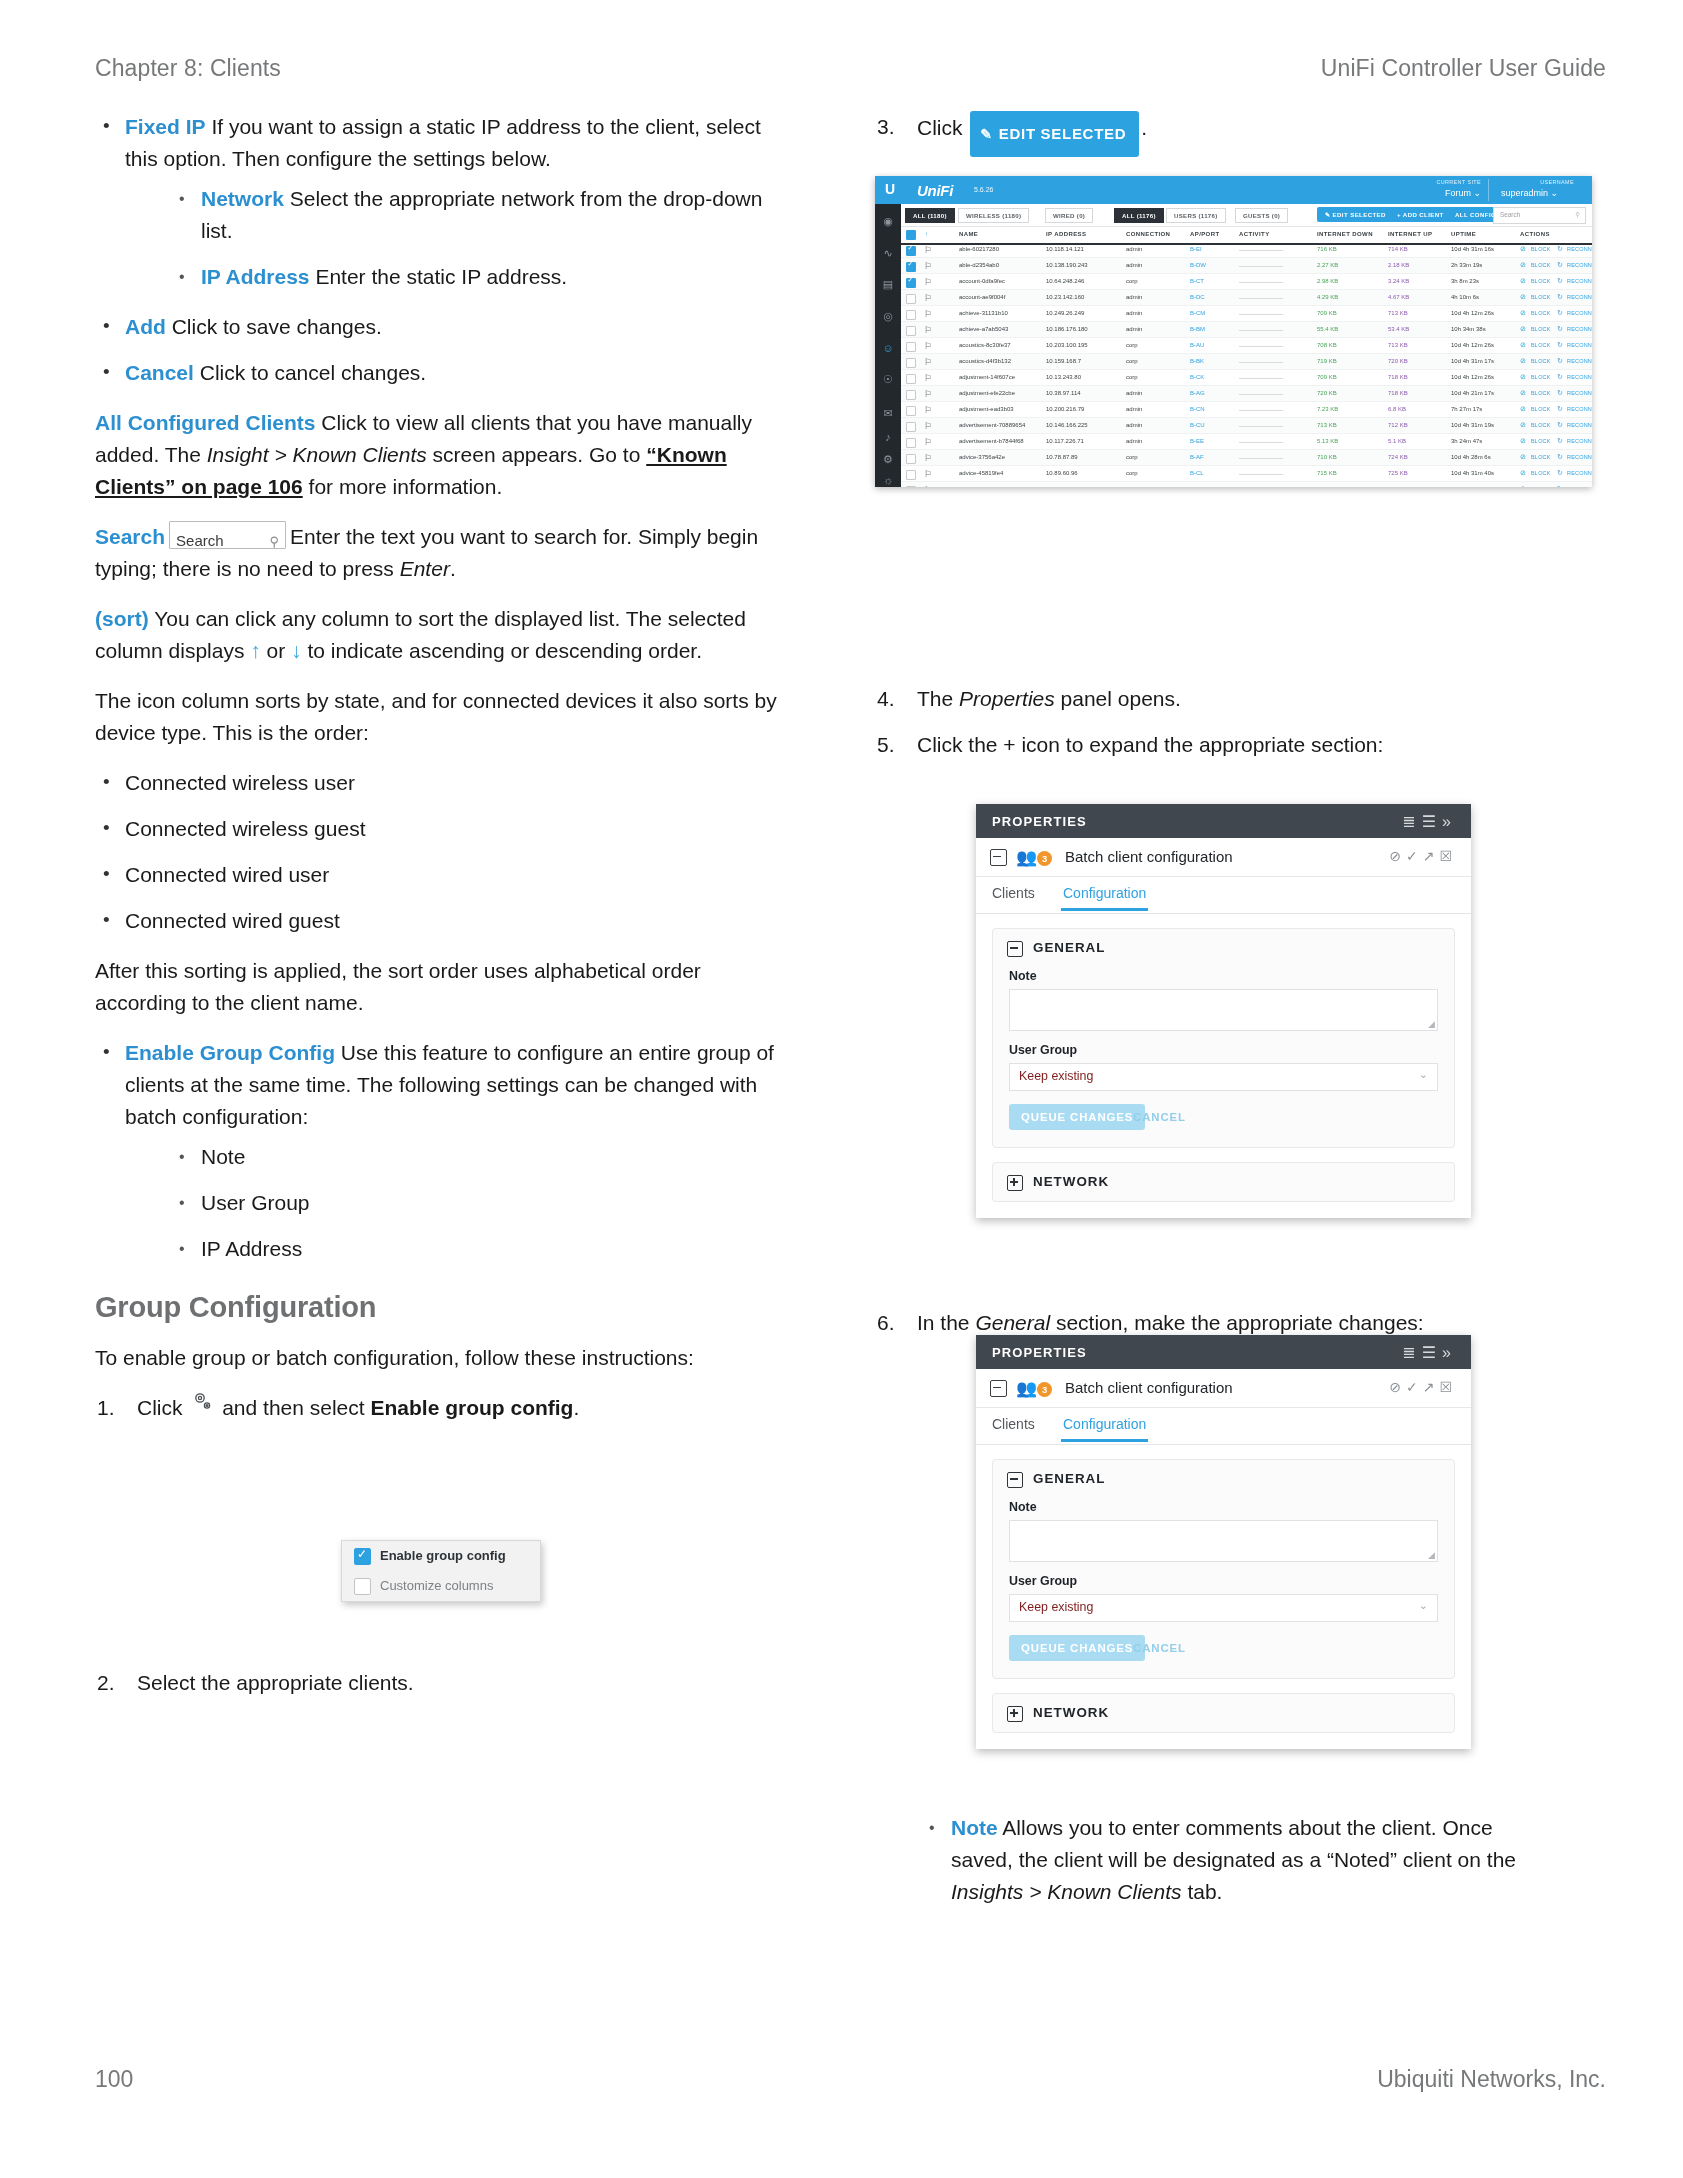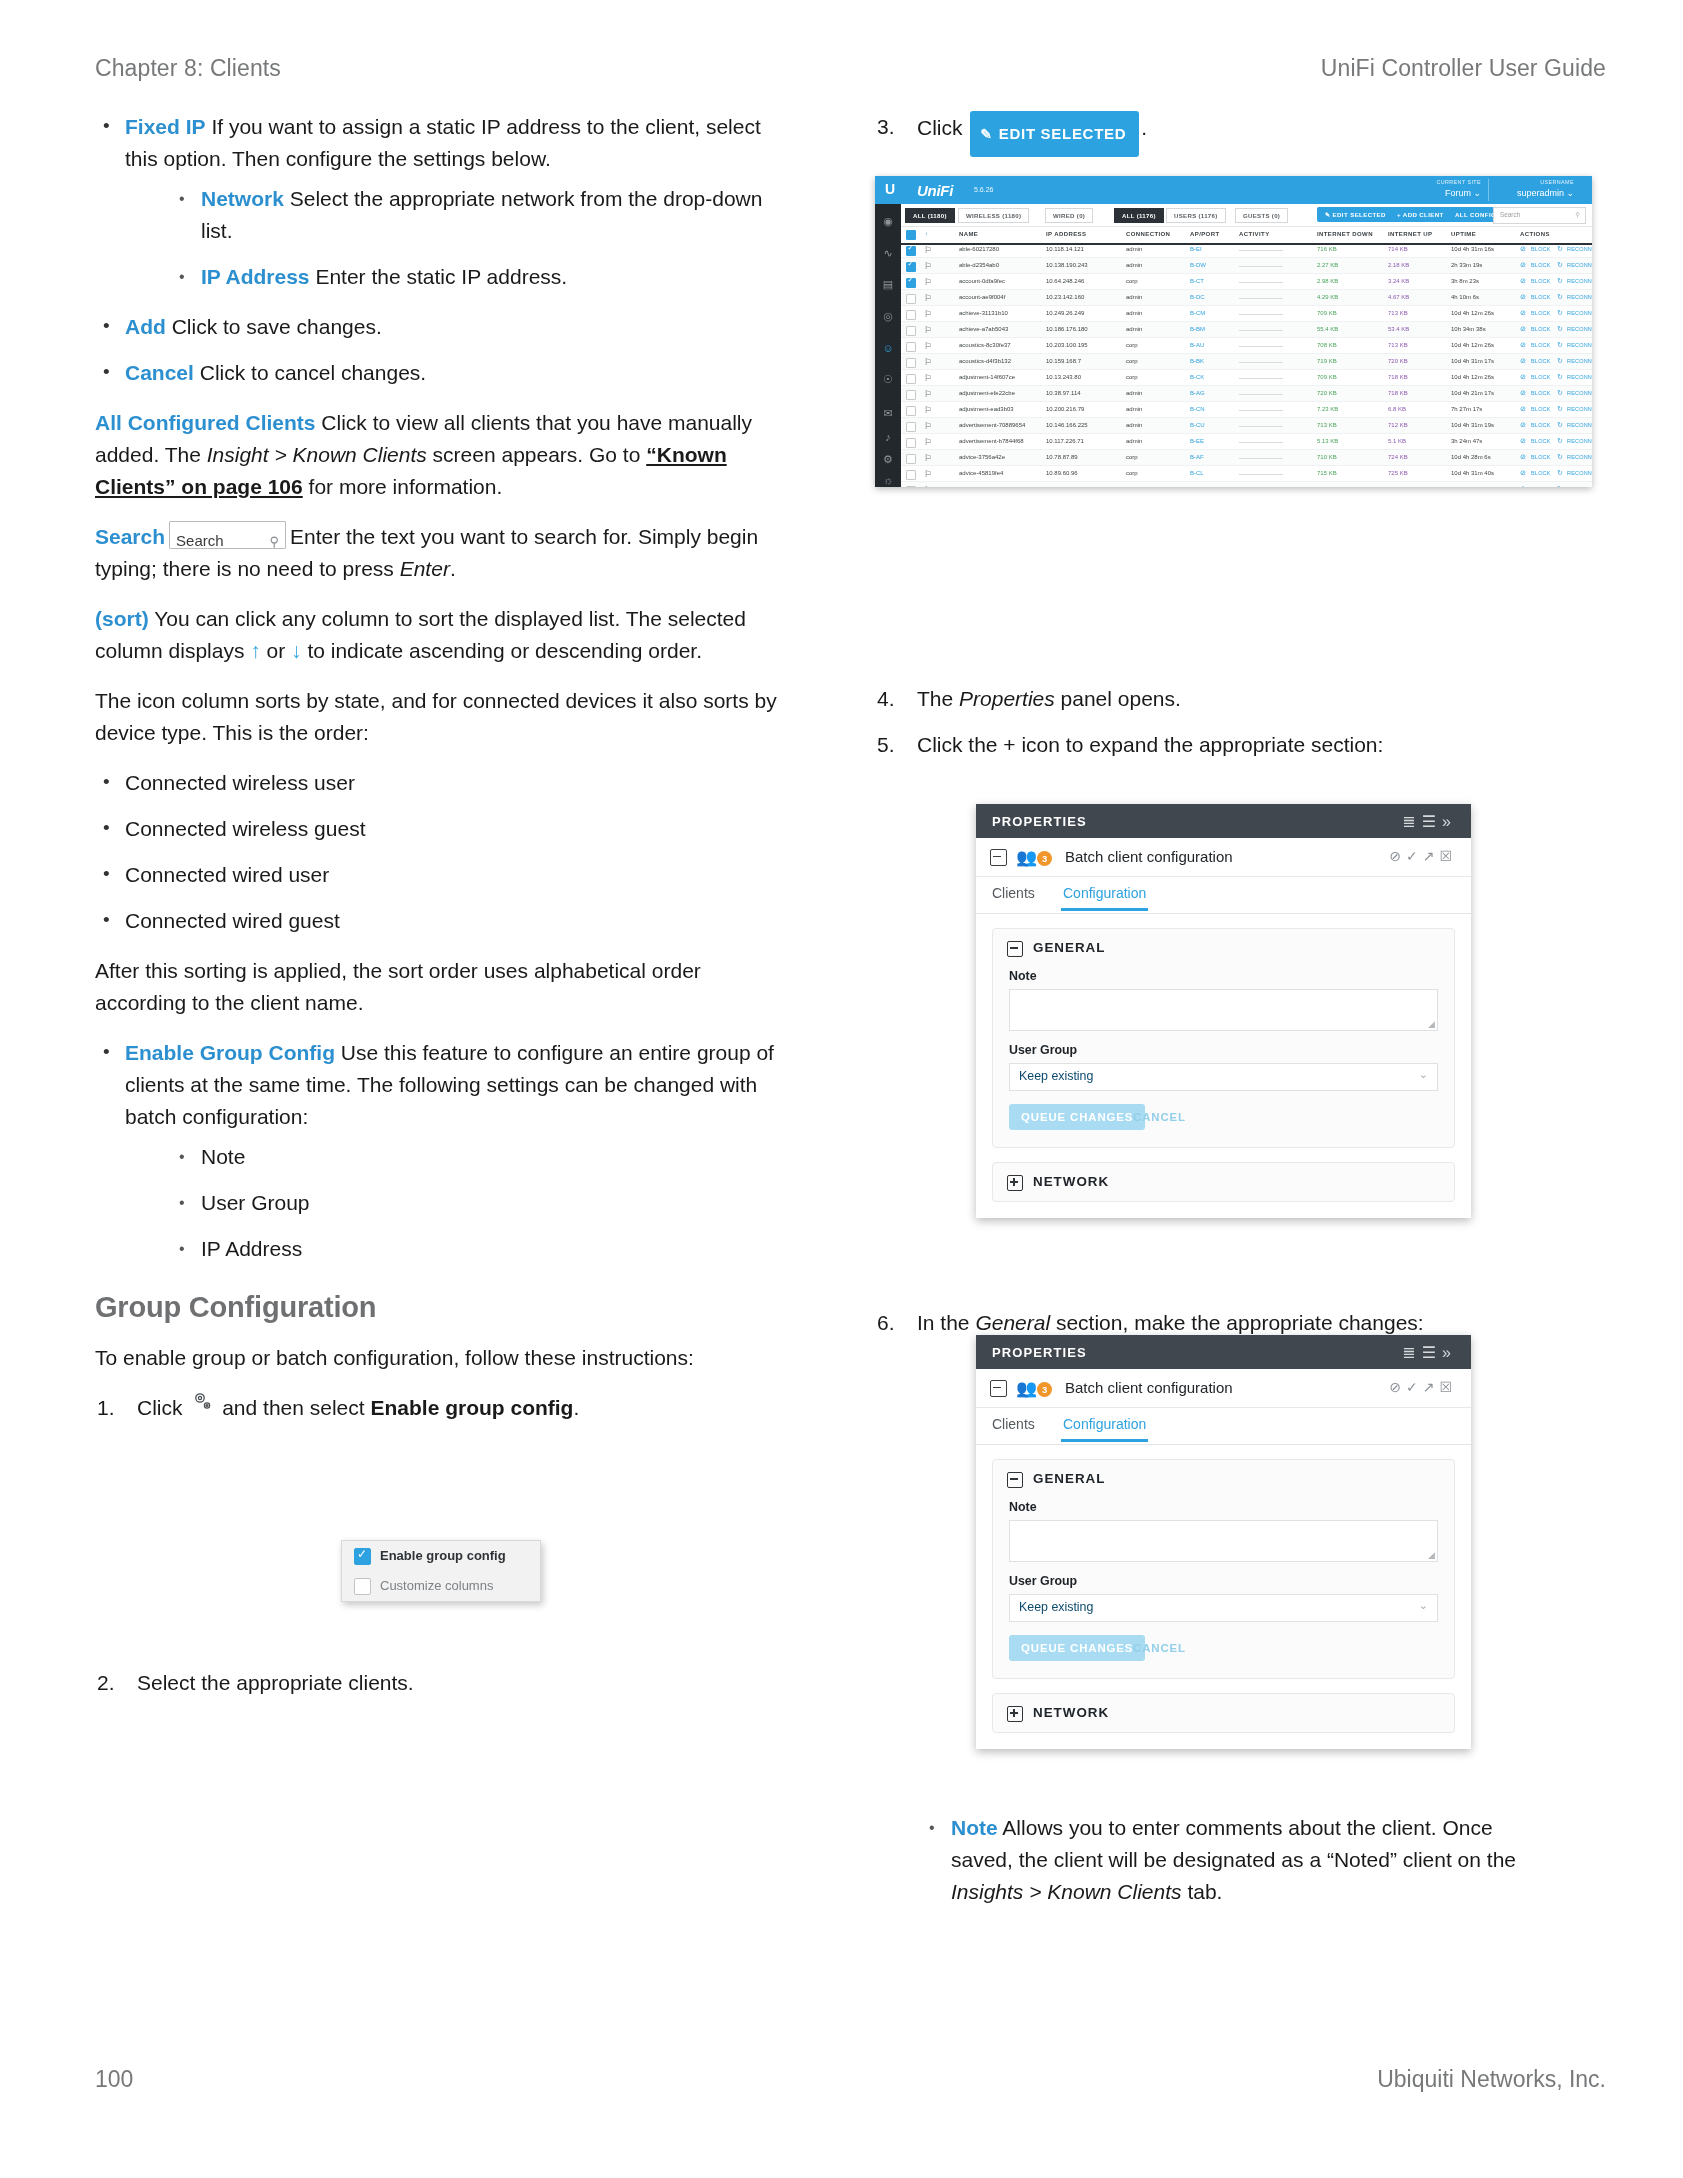--- a/index.html
+++ b/index.html
@@ -171,21 +171,21 @@
   }
   .u-logo-txt {
     position: absolute; left: 42px; top: 6px;
     font-size: 15px; font-weight: bold; font-style: italic;
     letter-spacing: -0.3px;
   }
   .u-ver { position: absolute; left: 99px; top: 10px; font-size: 7px; opacity: .9; }
   .u-site-lbl  { position: absolute; right: 111px; top: 3px; font-size: 5.4px; letter-spacing: 0.4px; opacity: .85; }
   .u-site-val  { position: absolute; right: 111px; top: 12px; font-size: 9px; }
   .u-user-lbl  { position: absolute; right: 18px; top: 3px; font-size: 5.4px; letter-spacing: 0.4px; opacity: .85; }
-  .u-user-val  { position: absolute; right: 18px; top: 12px; font-size: 9px; }
+  .u-user-val  { position: absolute; right: 34px; top: 12px; font-size: 9px; }
   .u-divider   { position: absolute; right: 103px; top: 3px; width: 1px; height: 22px; background: rgba(255,255,255,.35); }
 
   .u-body { position: absolute; top: 28px; left: 0; right: 0; bottom: 0; }
   .u-sidebar {
     position: absolute; left: 0; top: 0; bottom: 0; width: 26px;
     background: #23282d;
   }
   .u-sidebar .sico {
     position: absolute; left: 6px; width: 14px; height: 14px;
     color: #8d9399; font-size: 11px; text-align: center; line-height: 14px;
@@ -326,21 +326,21 @@
     border: 1px solid #dfe1e3; position: relative;
   }
   .ta-box .grip {
     position: absolute; right: 2px; bottom: 1px; font-size: 9px; color: #b5b8bb;
     transform: rotate(0deg);
   }
   .sel-box {
     margin: 0 16px; height: 26px; background: #fff;
     border: 1px solid #dfe1e3; position: relative;
   }
-  .sel-box .val { position: absolute; left: 9px; top: 5px; font-size: 12.4px; color: #0c4a6e; }
+  .sel-box .val { position: absolute; left: 9px; top: 5px; font-size: 12.4px; color: #7f1d1d; }
   .sel-box .chev { position: absolute; right: 9px; top: 4px; font-size: 11px; color: #a9acaf; }
   .btn-row { position: relative; height: 40px; margin: 10px 16px 6px 16px; }
   .qbtn {
     position: absolute; left: 0; top: 3px;
     background: #a9dcf3; color: #ffffff;
     font-size: 11.4px; font-weight: bold; letter-spacing: 0.9px;
     padding: 7px 12px; border-radius: 3px;
   }
   .cbtn {
     position: absolute; left: 124px; top: 10px;

